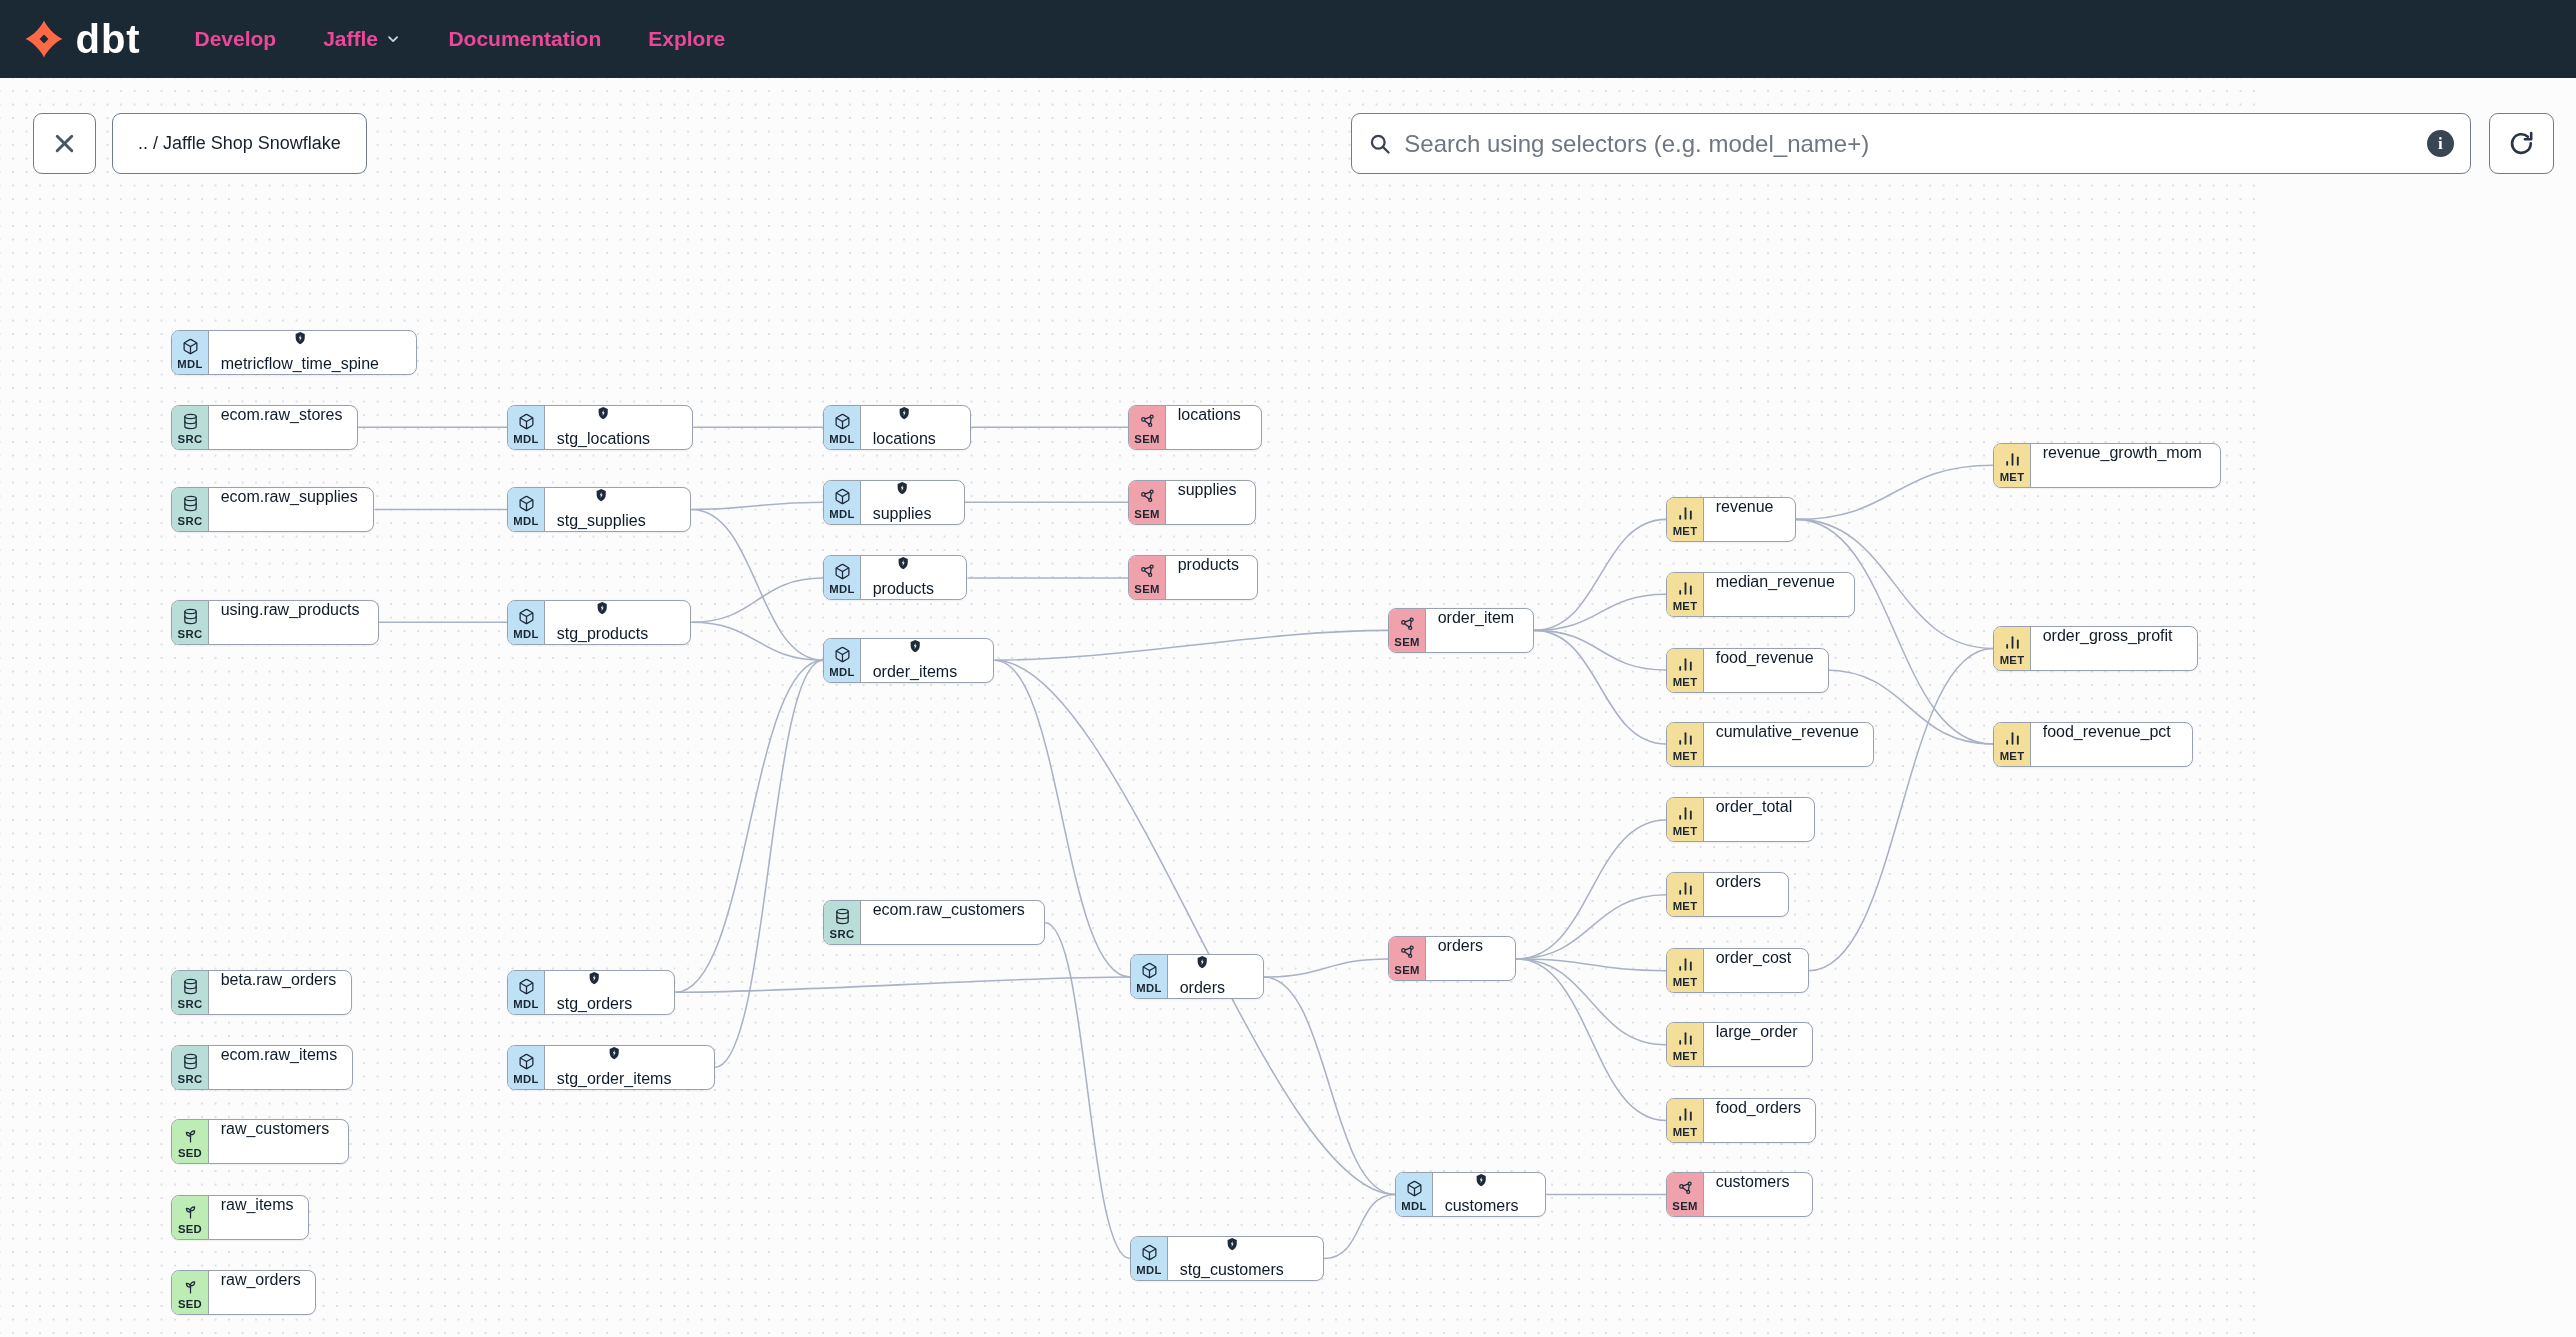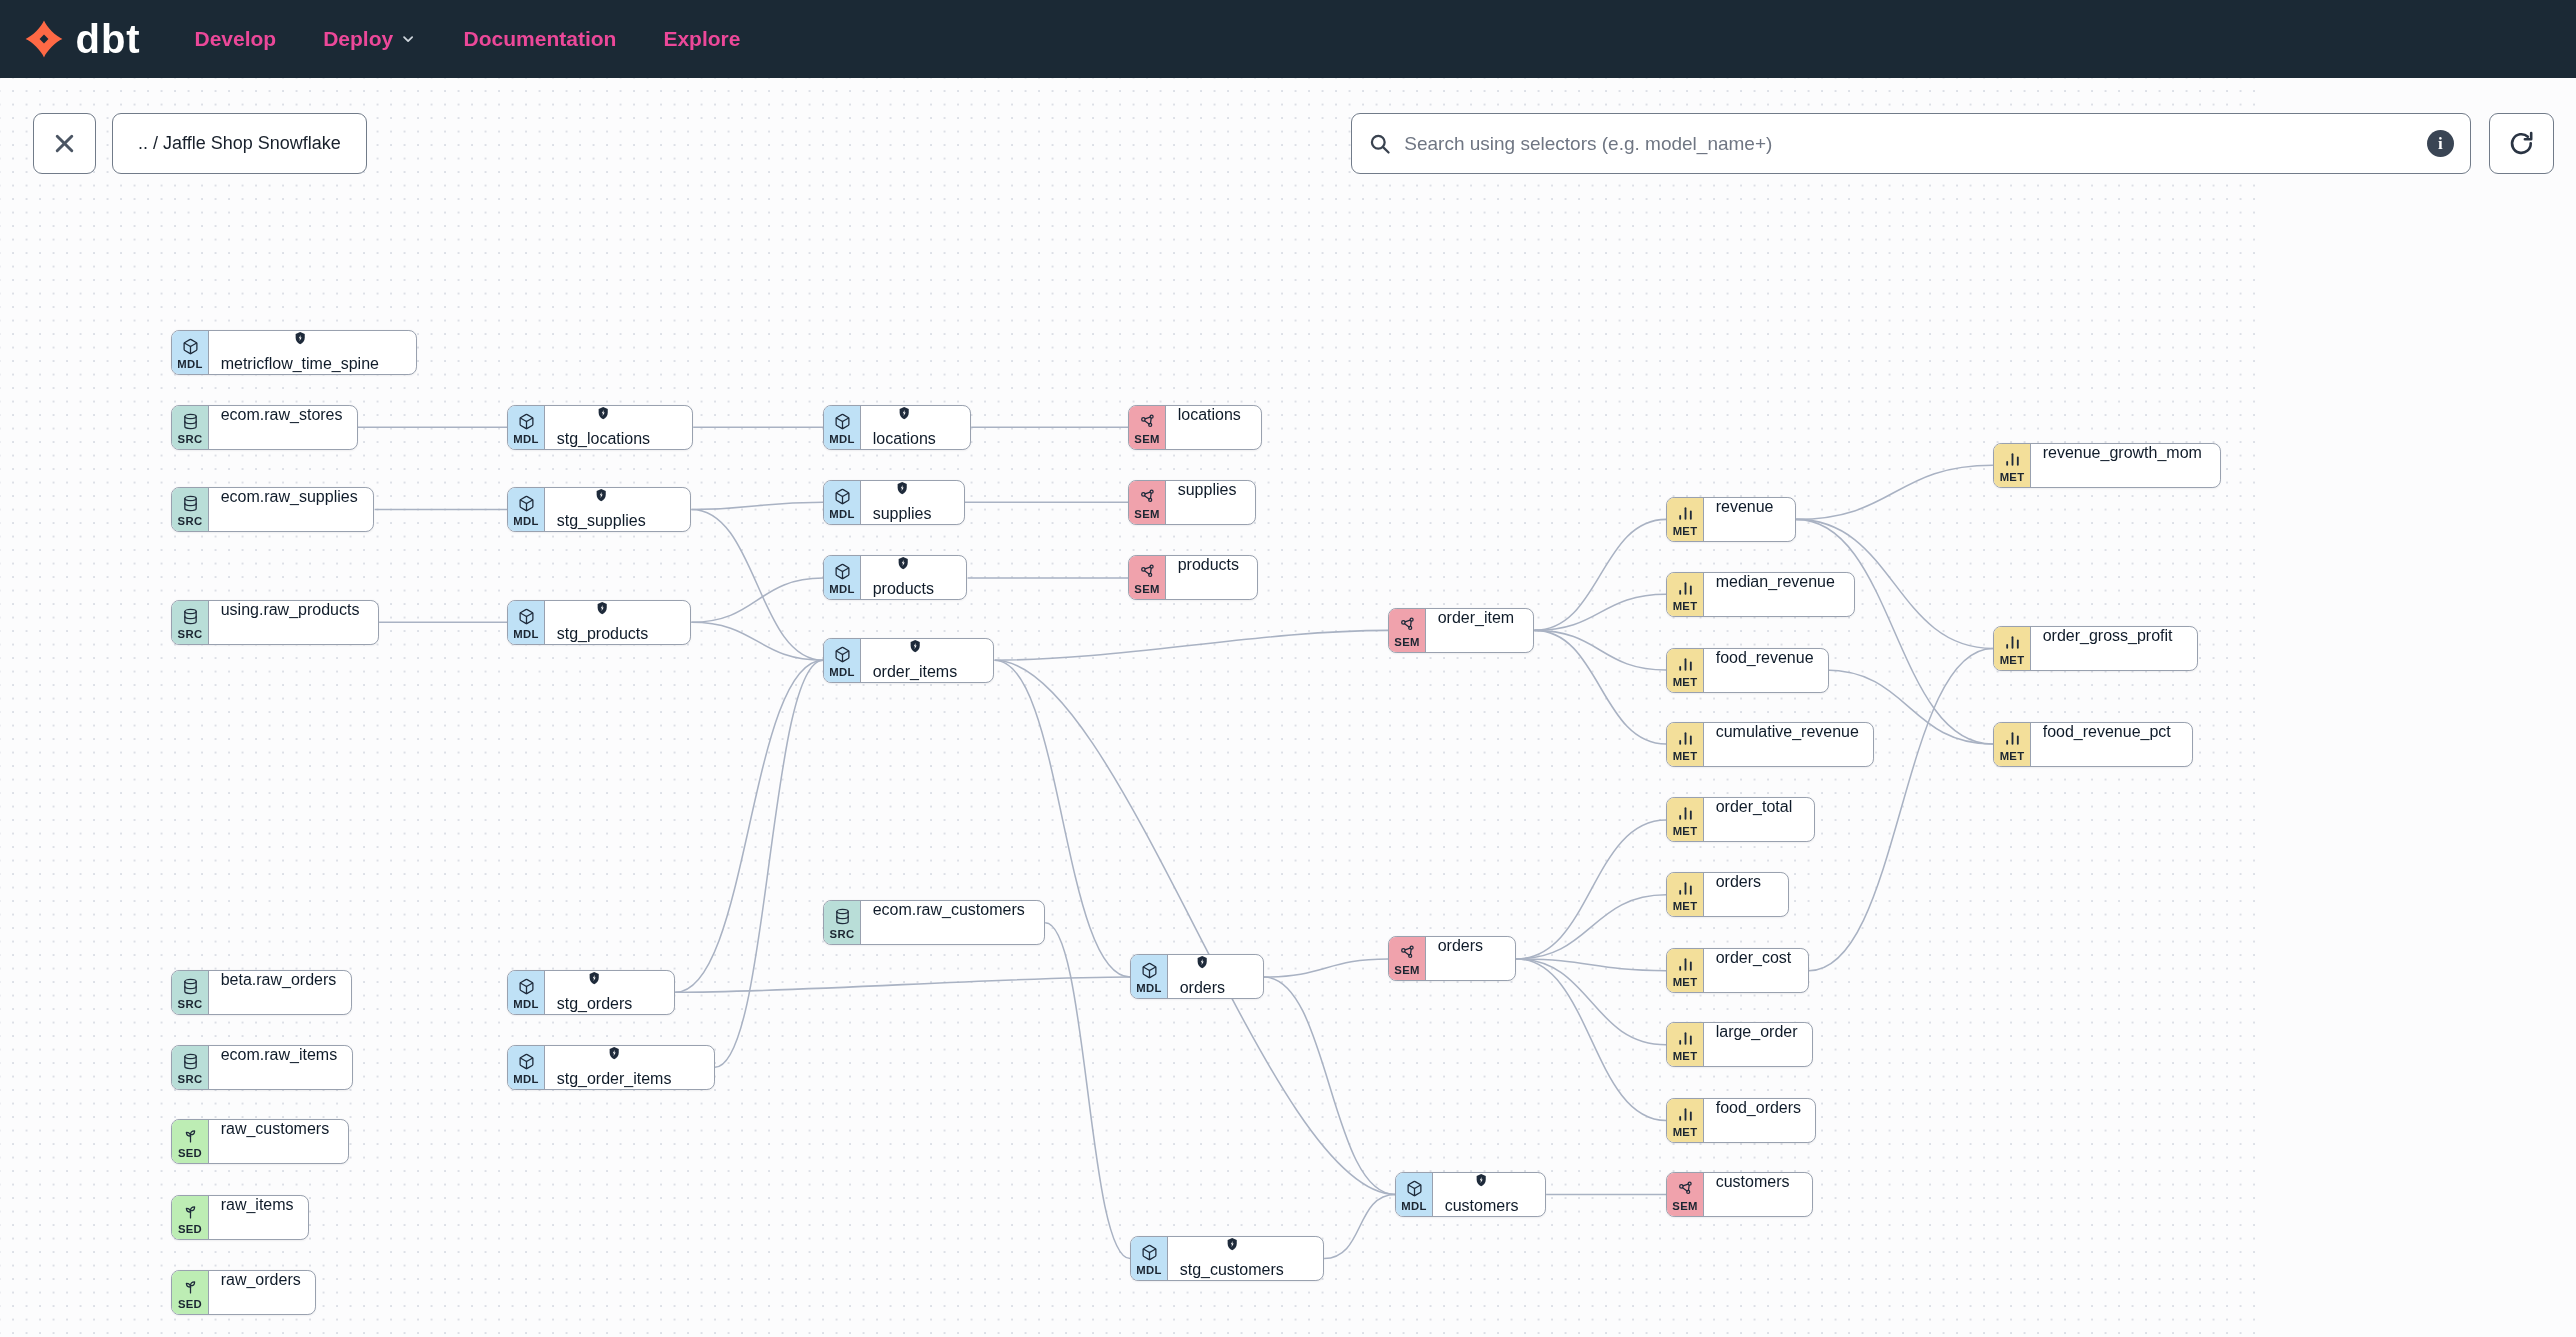--- a/index.html
+++ b/index.html
@@ -35,21 +35,21 @@
   
   .tool-btn { position:absolute; background:#ffffff; border:1.4px solid #717b89;
               border-radius:9px; display:flex; align-items:center; justify-content:center;
               cursor:pointer; }
   .close-btn { left:32.5px; top:35px; width:63px; height:61px; }
   .crumb-btn { left:112px; top:35px; height:61px; padding:0 25px; font-size:18px;
                color:#18202b; white-space:nowrap; }
   .search-wrap { position:absolute; left:1351px; top:35px; width:1120px; height:61px;
                  background:#ffffff; border:1.4px solid #717b89; border-radius:9px;
                  display:flex; align-items:center; padding:0 16.2px; gap:12.6px; }
-  .search-wrap input { flex:1; border:none; outline:none; font-size:19px; color:#18202b;
+  .search-wrap input { flex:1; border:none; outline:none; font-size:24px; color:#18202b;
                        font-family:"Liberation Sans", sans-serif; background:transparent; }
   .search-wrap input::placeholder { color:#6f7683; }
   .info-dot { width:27px; height:27px; border-radius:50%; background:#3a4554; color:#ffffff;
               font-size:17px; font-weight:700; display:flex; align-items:center;
               justify-content:center; font-family:"Liberation Serif", serif; cursor:pointer; }
   .refresh-btn { left:2489px; top:35px; width:65px; height:61px; }
 
   
   #edges { position:absolute; left:0; top:0; width:2576px; height:1260px; z-index:1; }
   #edges path { fill:none; stroke:var(--edge,#a9b2c3); stroke-width:1.7px; }
@@ -74,21 +74,21 @@
       <path d="M32 1c4.5 11 20 26.5 31 31-11 4.5-26.5 20-31 31-4.5-11-20-26.5-31-31 11-4.5 26.5-20 31-31z" fill="#ff6945"></path>
       <path d="M32 24.5 39.5 32 32 39.5 24.5 32z" fill="#1b2935"></path>
     </svg>
     <span class="brand-word">dbt</span>
   </div>
   <nav class="nav-menu">
     <span class="nav-item">
         <span>Develop</span>
       </span>
     <span class="nav-item">
-        <span>Deploy</span>
+        <span>Jaffle</span>
       <svg width="16.2" height="16.2" viewBox="0 0 24 24" fill="none" stroke="#cfd6dd" stroke-width="2.6" stroke-linecap="round" stroke-linejoin="round">
           <polyline points="6 9 12 15 18 9"></polyline>
         </svg>
     </span>
     <span class="nav-item">
         <span>Documentation</span>
       </span>
     <span class="nav-item">
         <span>Explore</span>
       </span>

